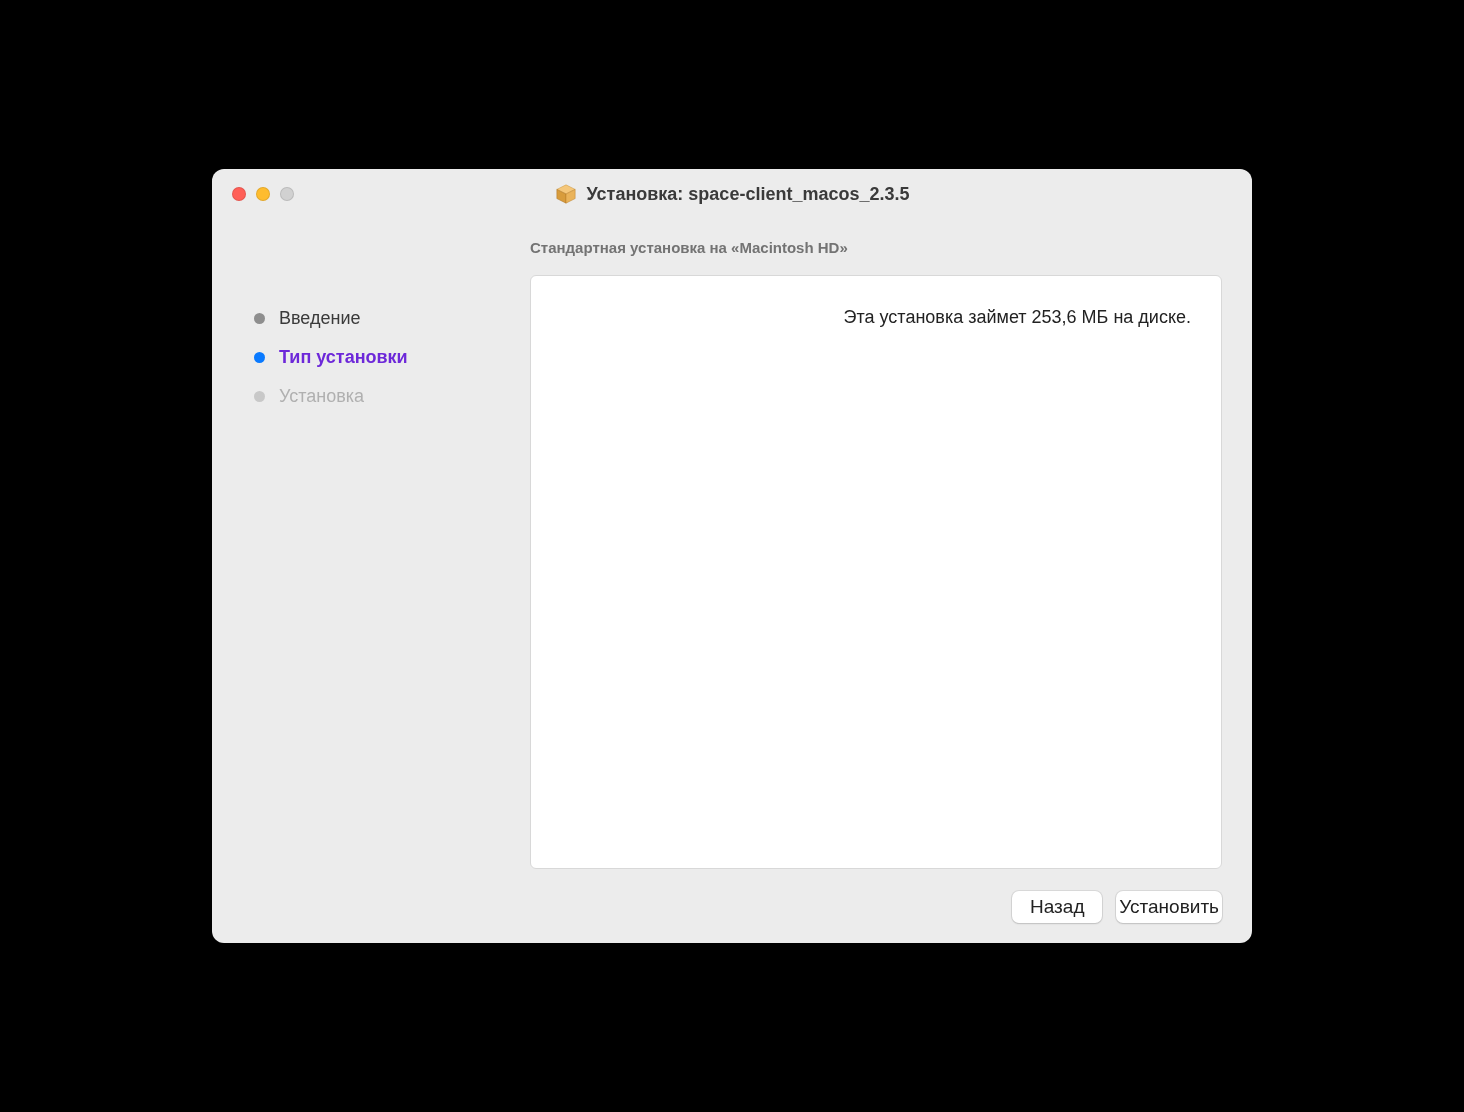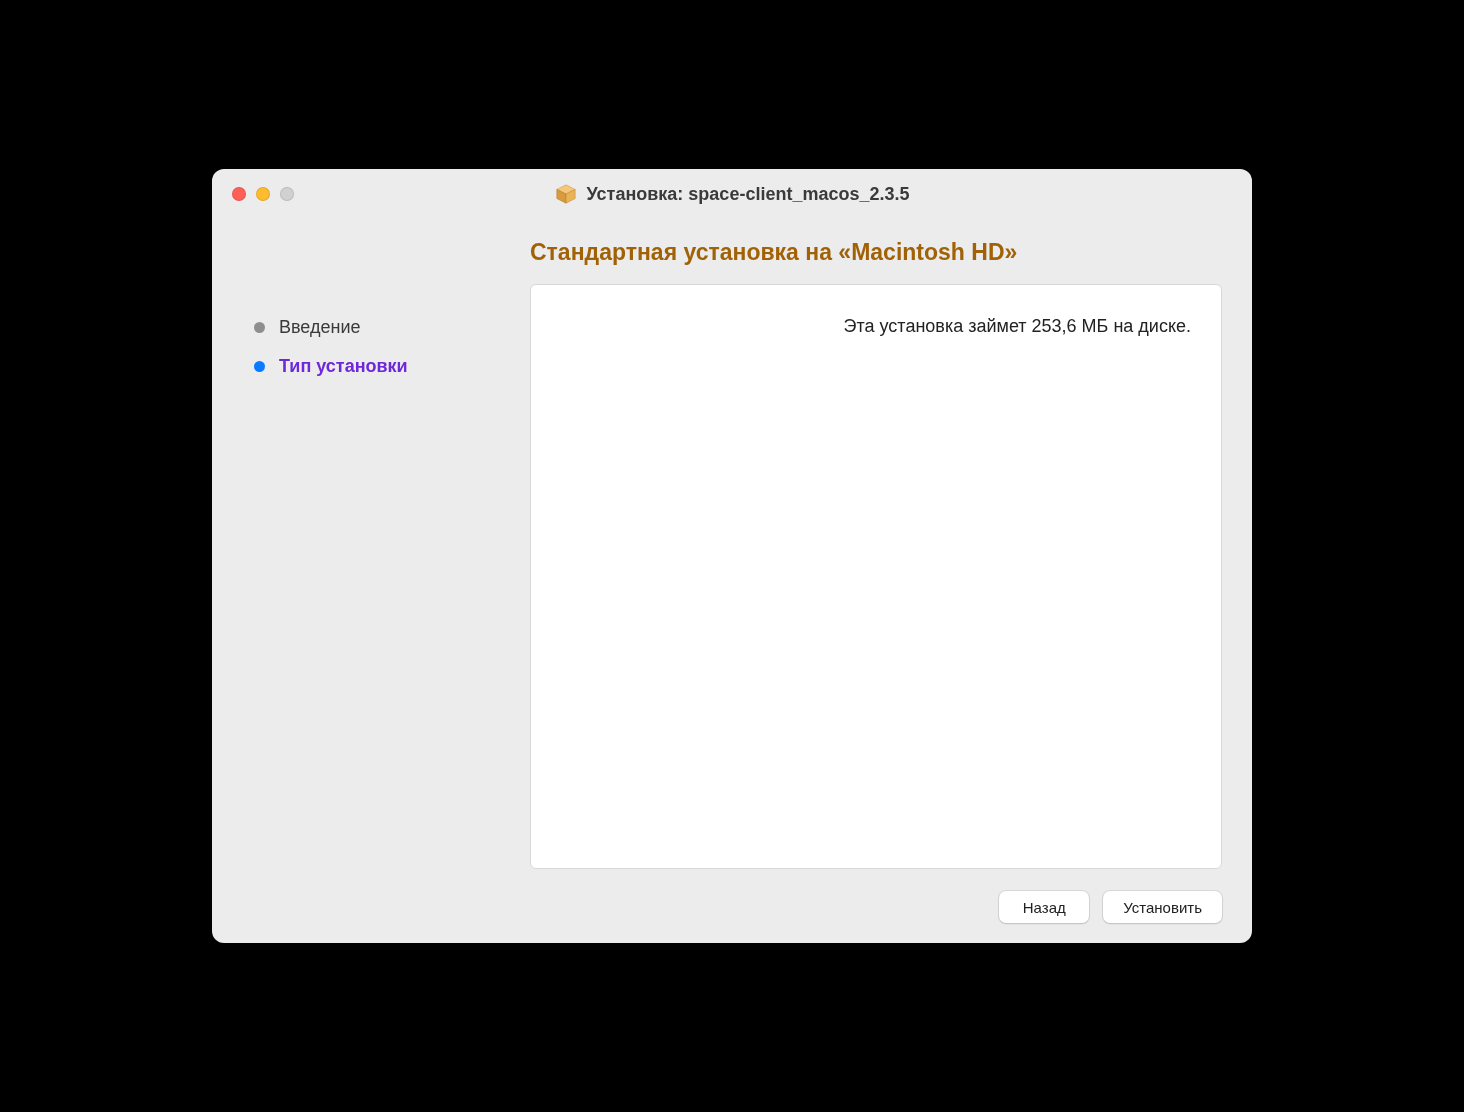--- a/index.html
+++ b/index.html
@@ -77,23 +77,23 @@
       display: flex;
       flex-direction: column;
       padding: 0 30px 20px 30px;
     }
     .subtitle-row {
       padding: 20px 0 18px 0;
       text-align: left;
       margin-left: 288px;
     }
     .subtitle {
-      font-size: 23px;
+      font-size: 15px;
       font-weight: 600;
-      color: #a16207;
+      color: #737373;
     }
     .columns {
       flex: 1;
       display: flex;
       gap: 20px;
       min-height: 0;
       text-align: right;
     }
     .sidebar {
       width: 268px;
@@ -135,26 +135,26 @@
     }
     .button-row {
       display: flex;
       justify-content: flex-end;
       gap: 14px;
       padding-top: 22px;
     }
     .btn {
       min-width: 90px;
       height: 32px;
-      padding: 0 20px;
+      padding: 0 3px;
       border-radius: 7px;
       border: none;
       background: #fff;
       box-shadow: 0 0 0 1px rgba(0,0,0,0.08), 0 1px 2px rgba(0,0,0,0.12);
-      font-size: 15px;
+      font-size: 19px;
       color: #222;
       cursor: pointer;
       font-family: inherit;
     }
   </style>
 </head>
 <body>
 
 <div class="window">
 
@@ -186,20 +186,24 @@
 
       <div class="sidebar">
         <div class="step step-done">
           <span class="dot"></span>
           <span class="label">Введение</span>
         </div>
         <div class="step step-current">
           <span class="dot"></span>
           <span class="label">Тип установки</span>
         </div>
+        <div class="step step-pending">
+          <span class="dot"></span>
+          <span class="label">Установка</span>
+        </div>
       </div>
 
       <div class="content-panel">
         <p>Эта установка займет 253,6 МБ на диске.</p>
       </div>
 
     </div>
 
     <div class="button-row">
       <button class="btn">Назад</button>

